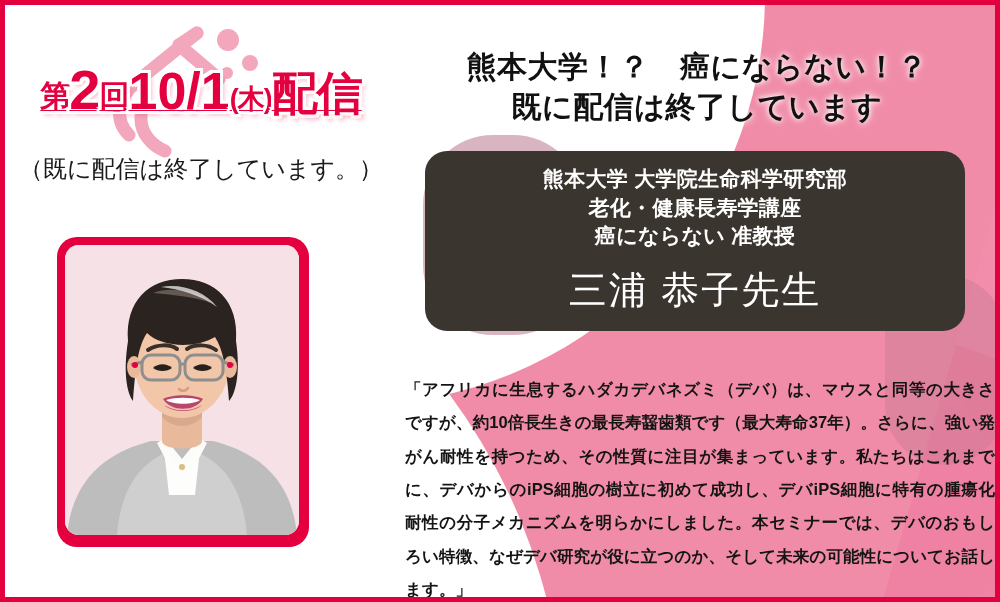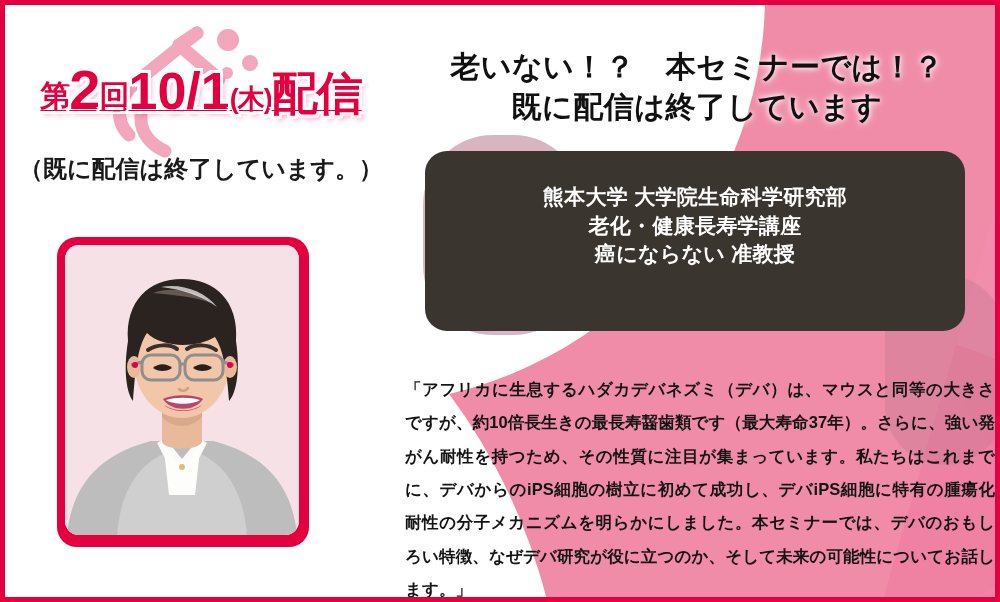--- a/index.html
+++ b/index.html
@@ -134,21 +134,21 @@
   .ep-dow{font-size:27px; vertical-align:0.05em;}
   .ep-haishin{font-size:46px;}
 
   .ended-note{
     position:absolute;
     left:0; top:148px;
     width:392px;
     text-align:center;
     white-space:nowrap;
     font-size:24px;
-    font-weight:bold;
+    font-weight:normal;
     color:#1a1a1a;
   }
 
   
   .portrait-frame{
     position:absolute;
     left:52px; top:232px;
     width:252px; height:310px;
     background:#e4003f;
     border-radius:20px;
@@ -186,21 +186,21 @@
   }
   .lecture-title .tl{display:block;white-space:nowrap;}
 
   .speaker-card{
     position:absolute;
     left:28px; top:146px;
     width:540px; height:180px;
     background:#3b3530;
     border-radius:22px;
     box-sizing:border-box;
-    padding-top:32px;
+    padding-top:14px;
     text-align:center;
     color:#ffffff;
   }
   .affiliation{
     font-size:21px;
     font-weight:bold;
     line-height:1.36;
     letter-spacing:0.3px;
   }
   .affiliation span{display:block;white-space:nowrap;}
@@ -319,28 +319,29 @@
 
           <circle cx="117" cy="222" r="3" fill="#d8c07a"></circle>
         </svg>
       </div>
     </div>
   </div>
 
   <div class="right-col">
 
     <div class="lecture-title">
-      <span class="tl">老いない！？　本セミナーでは！？</span>
+      <span class="tl">熊本大学！？　癌にならない！？</span>
       <span class="tl">既に配信は終了しています</span>
     </div>
 
     <div class="speaker-card">
       <div class="affiliation">
         <span>熊本大学 大学院生命科学研究部</span>
         <span>老化・健康長寿学講座</span>
         <span>癌にならない 准教授</span>
       </div>
+      <div class="speaker-name">三浦 恭子先生</div>
     </div>
 
     <div class="abstract">「アフリカに生息するハダカデバネズミ（デバ）は、マウスと同等の大きさですが、約10倍長生きの最長寿齧歯類です（最大寿命37年）。さらに、強い発がん耐性を持つため、その性質に注目が集まっています。私たちはこれまでに、デバからのiPS細胞の樹立に初めて成功し、デバiPS細胞に特有の腫瘍化耐性の分子メカニズムを明らかにしました。本セミナーでは、デバのおもしろい特徴、なぜデバ研究が役に立つのか、そして未来の可能性についてお話します。」</div>
   </div>
 
 </div>
 
 </body></html>

